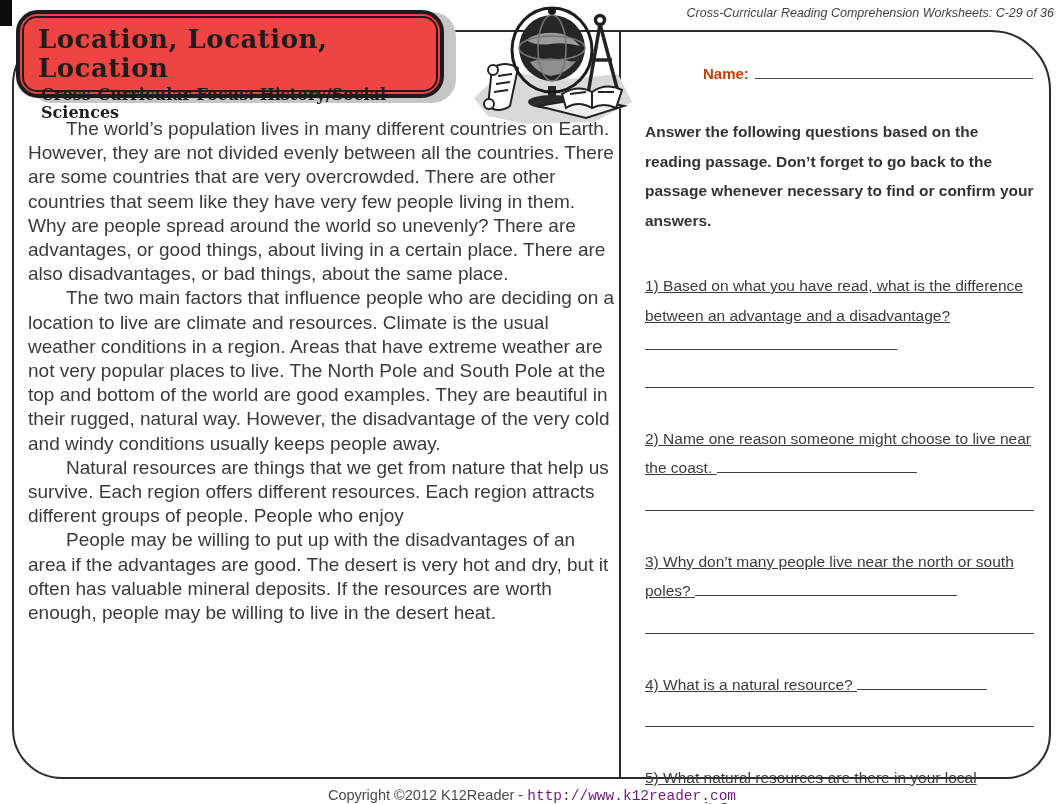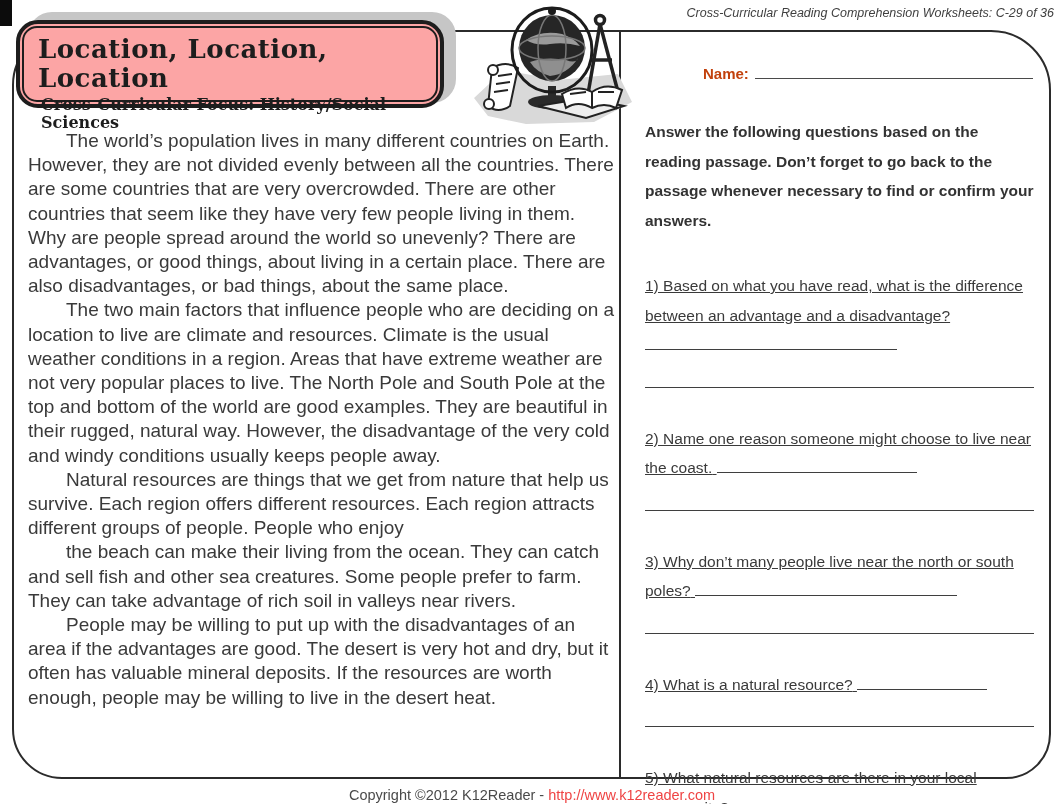--- a/index.html
+++ b/index.html
@@ -30,22 +30,22 @@
     position:absolute;left:619px;top:31px;width:0;height:748px;
     border-left:2px solid #2b2b2b;
   }
 
   
   .title-shadow{
     position:absolute;left:28px;top:12px;width:428px;height:91px;
     background:#c6c6c6;border-radius:24px;
   }
   .title-box{
-    position:absolute;left:16px;top:20px;width:428px;height:88px;
-    background:#fca5a5;border:4px solid #1d1d1d;border-radius:22px;
+    position:absolute;left:16px;top:10px;width:428px;height:88px;
+    background:#ef4444;border:4px solid #1d1d1d;border-radius:22px;
     box-sizing:border-box;
   }
   .title-box-inner{
     position:absolute;left:2px;top:2px;right:2px;bottom:2px;
     border:2px solid #1d1d1d;border-radius:15px;
     padding:7px 10px 0 14px;box-sizing:border-box;
   }
   .page-title{
     font-family:"DejaVu Serif", serif;
     font-weight:bold;font-size:26px;color:#1d1d1d;
@@ -64,21 +64,21 @@
   .name-row{position:absolute;left:703px;top:64px;width:340px;}
   .name-label{font-weight:bold;font-size:15px;color:#c2410c;}
   .name-blank{
     display:inline-block;width:278px;height:14px;
     border-bottom:1.5px solid #4a4a4a;margin-left:6px;
   }
 
   
   .passage{
     position:absolute;left:28px;top:117px;width:589px;
-    font-size:19px;line-height:24.2px;color:#3a3a3a;margin-top:12px;
+    font-size:19px;line-height:24.2px;color:#3a3a3a;
   }
   .passage p{margin:0;text-indent:38px;}
 
   
   .questions{
     position:absolute;left:645px;top:117px;width:389px;
     font-size:15.5px;line-height:29.5px;color:#3a3a3a;
   }
   .instructions{font-weight:bold;margin:0 0 16px 0;color:#333;}
   .question{margin:36px 0 0 0;text-decoration:underline;}
@@ -90,21 +90,21 @@
   .answer-line{
     height:0;border-bottom:1.5px solid #3f3f3f;
     margin-top:27px;
   }
 
   
   .footer{
     position:absolute;left:0;top:787px;width:1064px;
     text-align:center;font-size:14.5px;color:#4a4a4a;
   }
-  .footer a{color:#ef4444;text-decoration:none;}
+  .footer a{color:#701a75;text-decoration:none;font-family:Liberation Mono, monospace;}
 </style>
 </head>
 <body>
 
 <div class="corner-artifact"></div>
 
 <div class="header-label">Cross-Curricular Reading Comprehension Worksheets: C-29 of 36</div>
 
 <div class="page-border"></div>
 <div class="column-divider"></div>
@@ -164,21 +164,20 @@
 </svg>
 
 <div class="name-row">
   <span class="name-label">Name:</span><span class="name-blank"></span>
 </div>
 
 <div class="passage">
   <p>The world’s population lives in many different countries on Earth. However, they are not divided evenly between all the countries. There are some countries that are very overcrowded. There are other countries that seem like they have very few people living in them. Why are people spread around the world so unevenly? There are advantages, or good things, about living in a certain place. There are also disadvantages, or bad things, about the same place.</p>
   <p>The two main factors that influence people who are deciding on a location to live are climate and resources. Climate is the usual weather conditions in a region. Areas that have extreme weather are not very popular places to live. The North Pole and South Pole at the top and bottom of the world are good examples. They are beautiful in their rugged, natural way. However, the disadvantage of the very cold and windy conditions usually keeps people away.</p>
   <p>Natural resources are things that we get from nature that help us survive. Each region offers different resources. Each region attracts different groups of people. People who enjoy</p>
-  <p>the beach can make their living from the ocean. They can catch and sell fish and other sea creatures. Some people prefer to farm. They can take advantage of rich soil in valleys near rivers.</p>
   <p>People may be willing to put up with the disadvantages of an area if the advantages are good. The desert is very hot and dry, but it often has valuable mineral deposits. If the resources are worth enough, people may be willing to live in the desert heat.</p>
 </div>
 
 <div class="questions">
   <p class="instructions">Answer the following questions based on the reading passage. Don’t forget to go back to the passage whenever necessary to find or confirm your answers.</p>
 
   <p class="question"><span>1) Based on what you have read, what is the difference between an advantage and a disadvantage?</span> <span class="qblank" style="width:252px"></span></p>
   <div class="answer-line"></div>
 
   <p class="question"><span>2) Name one reason someone might choose to live near the coast.</span> <span class="qblank" style="width:200px"></span></p>

